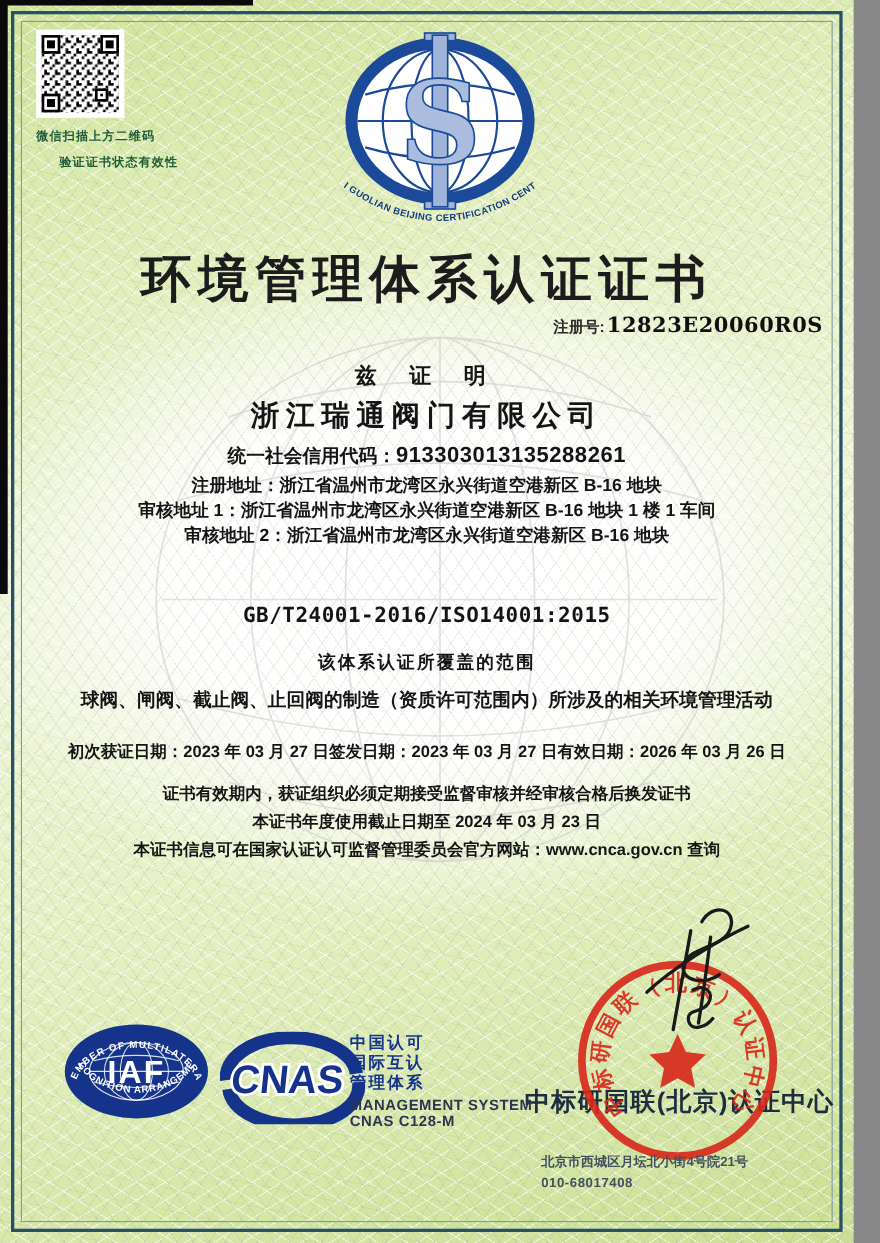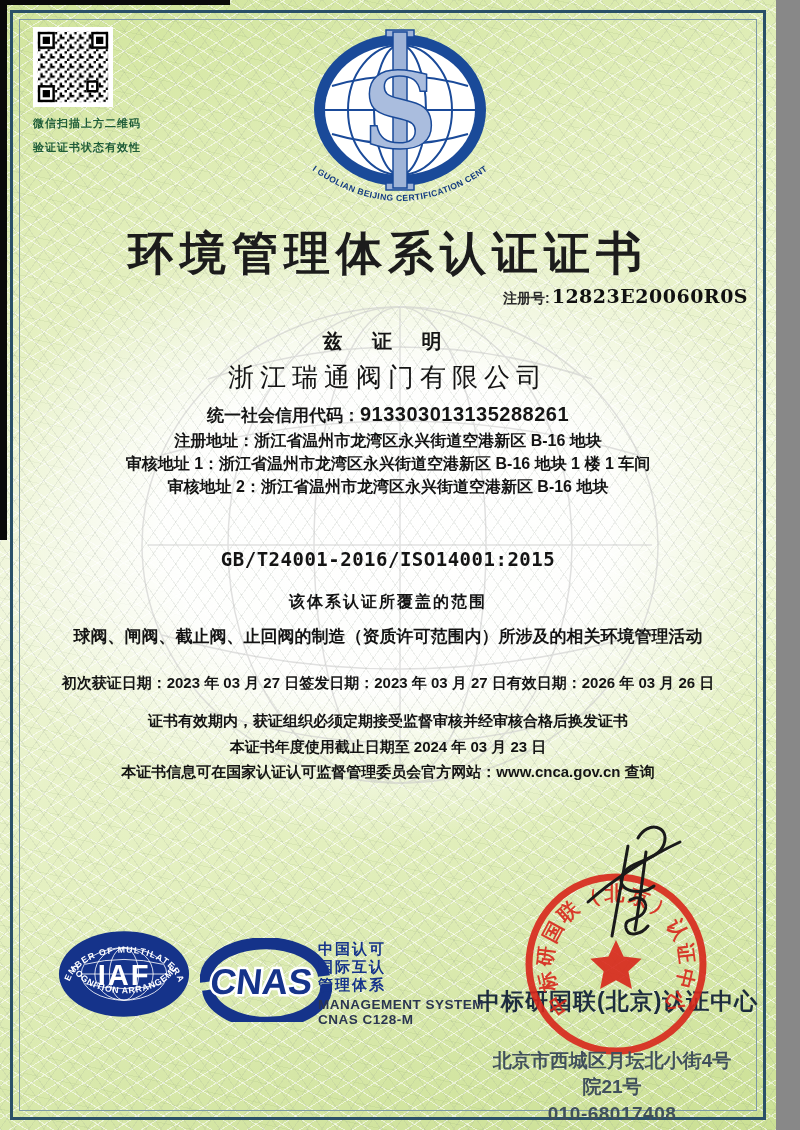--- a/index.html
+++ b/index.html
@@ -17,33 +17,33 @@
   }
   .frame-outer{position:absolute;inset:10px;border:3px solid #2a5068;pointer-events:none;}
   .frame-inner{position:absolute;inset:19px;border:1px solid #7f9aa6;pointer-events:none;}
   .scan-edge-top{position:absolute;left:0;top:0;width:230px;height:5px;background:#0a0a0a;}
   .scan-edge-left{position:absolute;left:0;top:0;width:7px;height:540px;background:#0a0a0a;}
   .watermark{position:absolute;left:118px;top:295px;opacity:.55;pointer-events:none;}
 
   .qr-block{position:absolute;left:33px;top:27px;width:150px;}
   .qr-svg{width:80px;height:80px;display:block;background:#fff;}
   .qr-cap{margin-top:9px;font-size:11px;font-weight:bold;color:#1e5c38;letter-spacing:1px;white-space:nowrap;}
-  .qr-cap + .qr-cap{}
+  .qr-cap + .qr-cap{text-align:center;}
 
   .logo-top{position:absolute;left:308px;top:28px;width:184px;height:176px;}
 
   .title{position:absolute;top:223px;left:0;width:100%;text-align:center;
          font-size:46px;font-weight:bold;color:#1c1c1c;letter-spacing:6px;}
   .reg-line{position:absolute;top:285px;left:503px;display:flex;align-items:baseline;gap:2px;}
   .reg-label{font-size:14px;font-weight:bold;color:#2a2a2a;}
   .reg-number{font-size:19px;font-weight:bold;font-family:"DejaVu Serif",serif;color:#101010;letter-spacing:.5px;}
 
   .cline{position:absolute;left:0;width:100%;text-align:center;white-space:nowrap;}
   .certify{top:328px;font-size:20px;font-weight:bold;letter-spacing:12px;}
-  .company{top:360px;font-size:26px;font-weight:normal;letter-spacing:6px;text-align:center;}
+  .company{top:360px;font-size:26px;font-weight:bold;letter-spacing:6px;text-align:center;}
   .credit{top:403px;font-size:17px;font-weight:bold;}
   .credit .val{font-size:20px;letter-spacing:.5px;}
   .addr1{top:431px;font-size:16px;font-weight:bold;}
   .addr2{top:454px;font-size:16px;font-weight:bold;}
   .addr3{top:477px;font-size:16px;font-weight:bold;}
   .conform{top:510px;font-size:16px;font-weight:bold;letter-spacing:2px;}
   .standard{top:548px;font-size:19px;font-weight:bold;font-family:"DejaVu Sans Mono",monospace;letter-spacing:.5px;}
   .scopehead{top:592px;font-size:16px;font-weight:bold;letter-spacing:2px;}
   .scope{top:625px;font-size:17px;font-weight:bold;}
 
@@ -59,22 +59,22 @@
                color:#1d2c3e;letter-spacing:1px;white-space:nowrap;}
   .stamp-svg{position:absolute;left:516px;top:864px;width:200px;height:200px;opacity:.9;}
 
   .iaf-svg{position:absolute;left:56px;top:928px;width:136px;height:92px;}
   .cnas-svg{position:absolute;left:200px;top:938px;width:132px;height:84px;}
   .cnas-text{position:absolute;left:318px;top:940px;}
   .cnas-text .cn{font-size:15px;font-weight:bold;color:#15338a;line-height:18px;letter-spacing:2px;}
   .cnas-text .en1{margin-top:3px;font-size:13.5px;font-weight:bold;color:#2a3550;letter-spacing:.5px;}
   .cnas-text .en2{font-size:13.5px;font-weight:bold;color:#2a3550;letter-spacing:.5px;}
 
-  .footer-address{position:absolute;left:492px;top:1048px;width:240px;text-align:center;
-                  font-size:19px;font-weight:bold;color:#40505c;}
+  .footer-address{position:absolute;left:492px;top:1048px;width:240px;text-align:left;
+                  font-size:12px;font-weight:bold;color:#40505c;}
   .footer-address .ln2{margin-top:3px;letter-spacing:.5px;}
 </style>
 </head>
 <body>
 
 <div id="cert">
 
   <svg class="watermark" width="564" height="500" viewBox="0 0 564 500">
     <g fill="none" stroke="#c8c8c8" stroke-width="1.5">
       <ellipse cx="282" cy="250" rx="258" ry="238"></ellipse>

